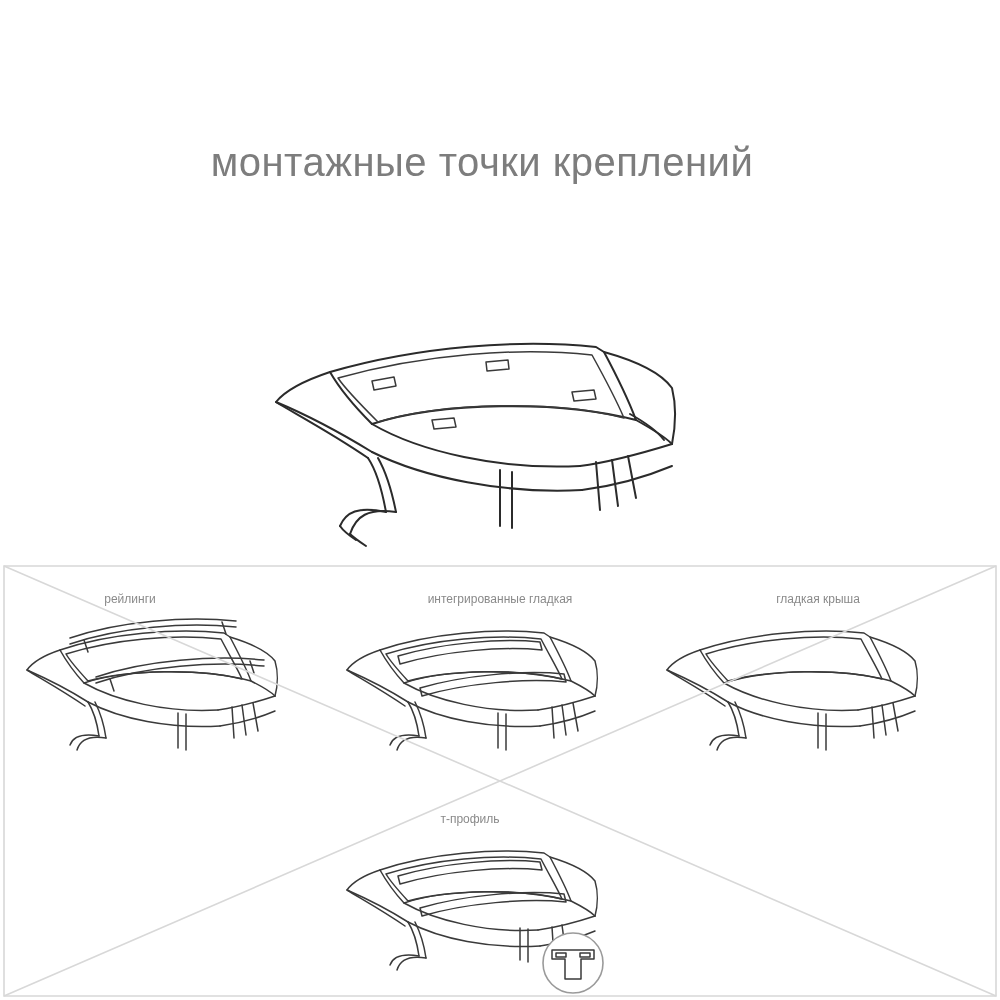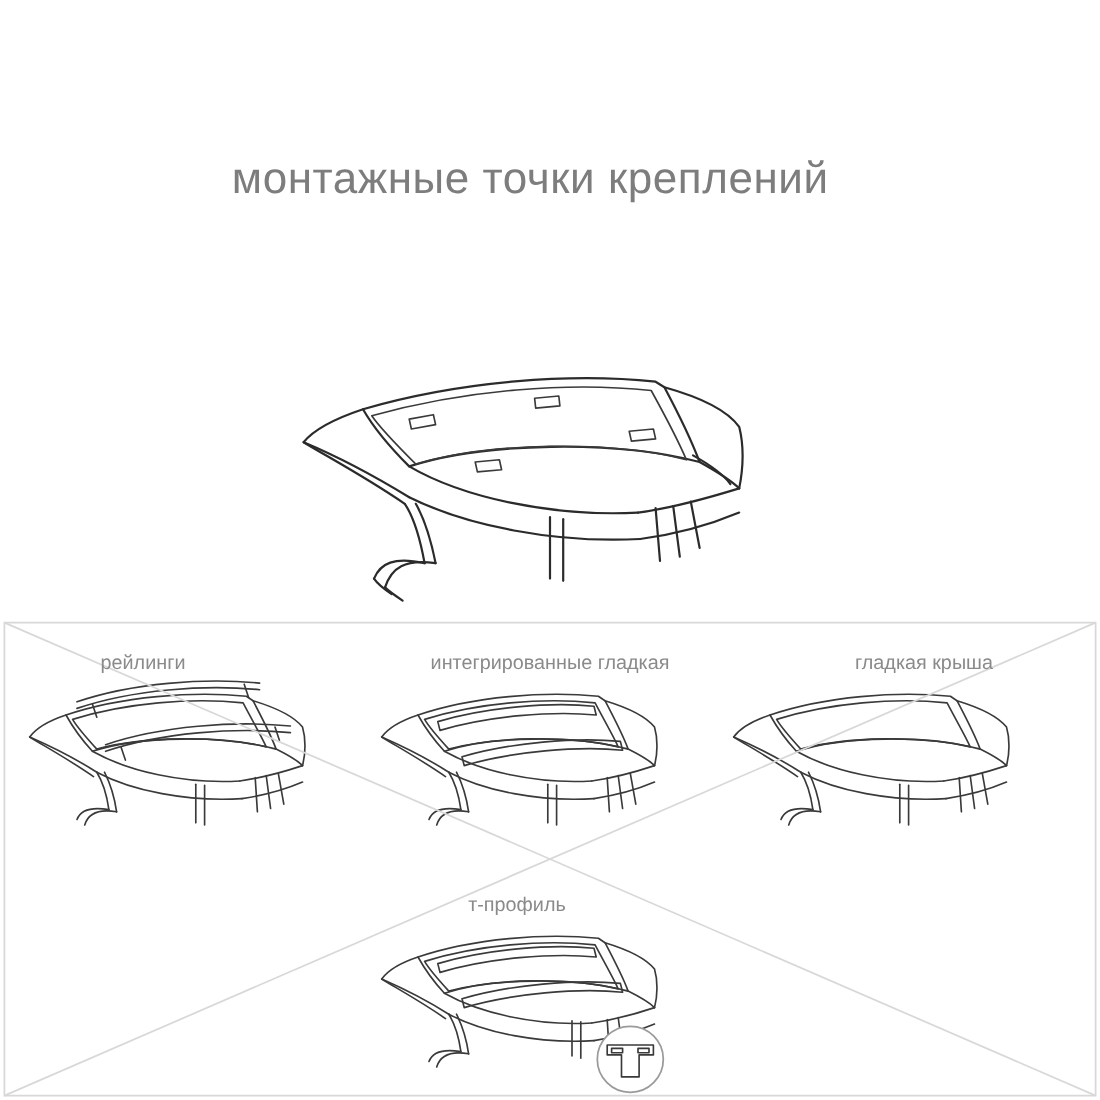--- a/index.html
+++ b/index.html
@@ -27,28 +27,28 @@
     width: 964px;
     text-align: center;
     font-size: 40px;
     font-weight: 400;
     color: #7d7d7d;
     letter-spacing: 0.5px;
     white-space: nowrap;
   }
   .card-label {
     position: absolute;
-    font-size: 18px;
+    font-size: 12px;
     color: #8a8a8a;
     white-space: nowrap;
     text-align: center;
   }
   #label-rails      { top: 592px; left: 20px;  width: 220px; }
   #label-integrated { top: 592px; left: 330px; width: 340px; }
-  #label-smooth     { top: 592px; left: 690px; width: 300px; }
+  #label-smooth     { top: 592px; left: 668px; width: 300px; }
   #label-tprofile   { top: 812px; left: 320px; width: 300px; }
 
   .svg-layer {
     position: absolute;
     top: 0; left: 0;
     width: 1000px;
     height: 1000px;
   }
   .ln  { fill: none; stroke: #2b2b2b; stroke-width: 2; stroke-linejoin: round; stroke-linecap: round; }
   .ln-thin { fill: none; stroke: #3a3a3a; stroke-width: 1.5; stroke-linejoin: round; stroke-linecap: round; }

